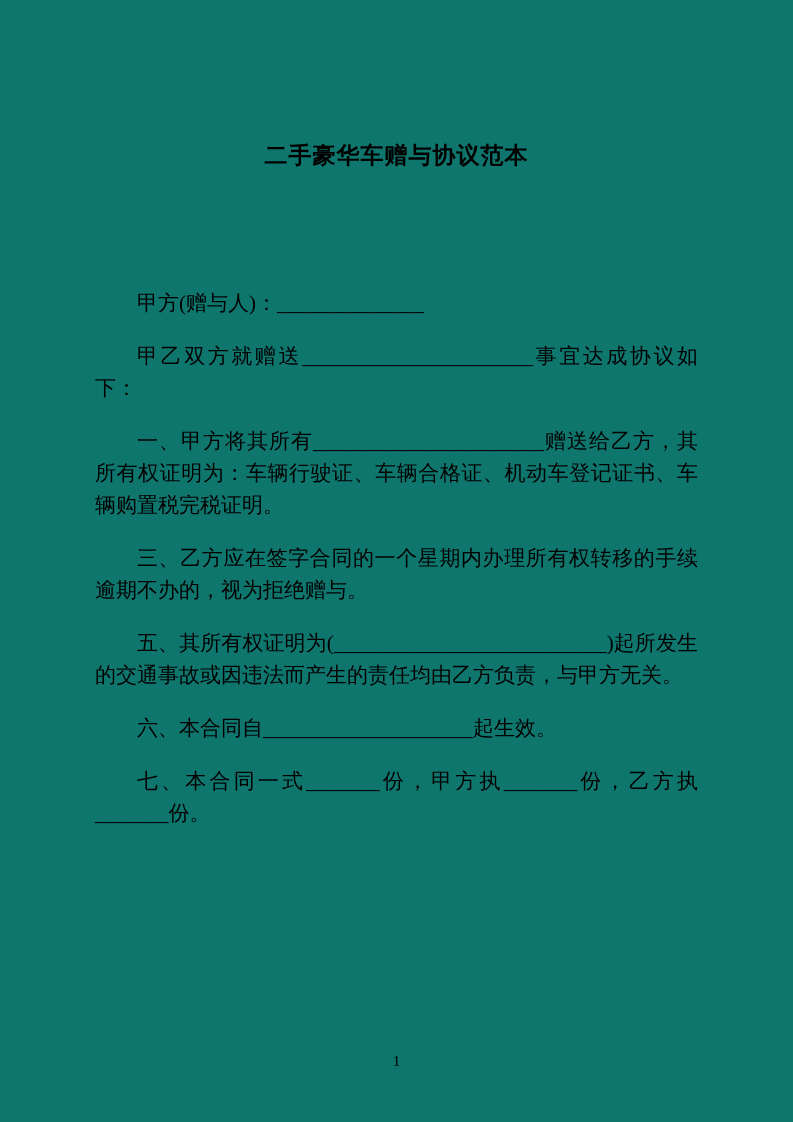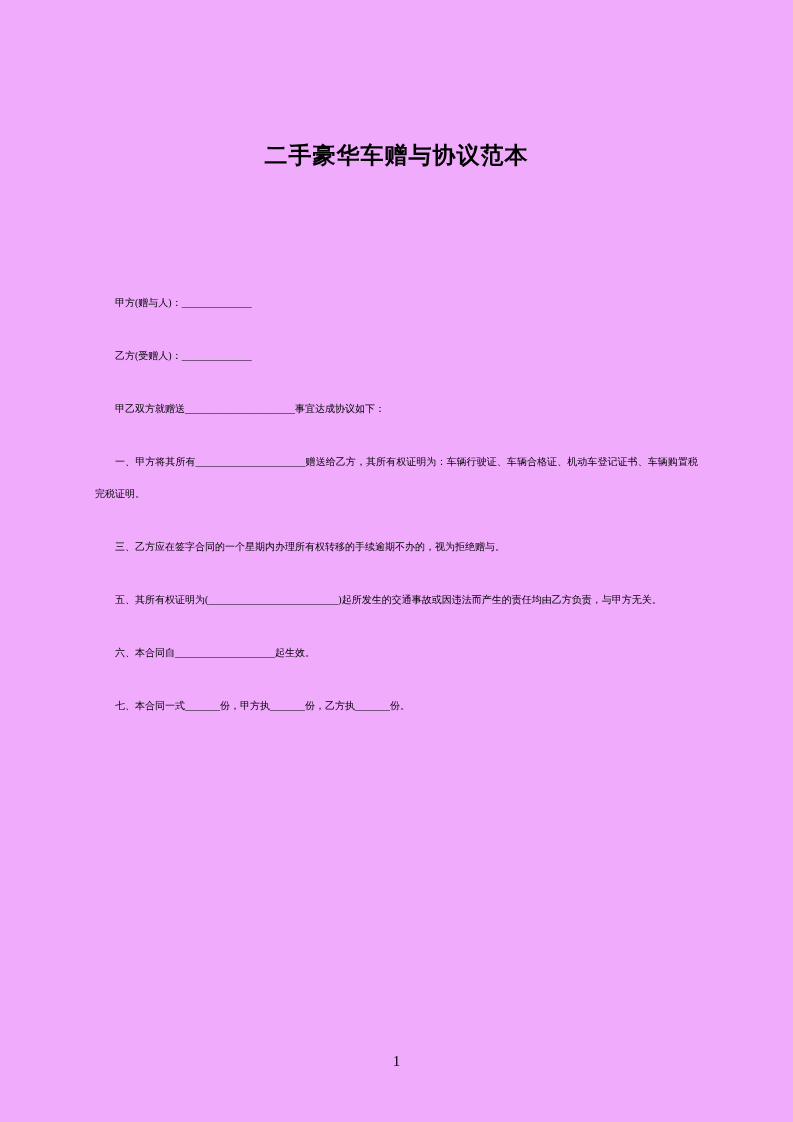--- a/index.html
+++ b/index.html
@@ -5,36 +5,36 @@
   html, body {
     margin: 0;
     padding: 0;
     background: #ffffff;
   }
   .page {
     position: relative;
     width: 793px;
     height: 1122px;
     margin: 0 auto;
-    background: #f0abfc;
+    background: #0f766e;
     color: #000000;
     font-family: "Liberation Serif", "DejaVu Serif", serif;
     overflow: hidden;
   }
   .doc-title {
     margin: 0;
     padding-top: 140px;
     text-align: center;
     font-size: 23px;
     font-weight: bold;
     letter-spacing: 1px;
   }
   .doc-body {
     margin: 116px 95px 1px 95px;
-    font-size: 10px;
+    font-size: 21px;
     line-height: 32px;
     text-align: justify;
   }
   .doc-body p {
     margin: 0 0 21px 0;
     text-indent: 2em;
     white-space: pre-wrap;
   }
   .page-number {
     position: absolute;
@@ -47,21 +47,20 @@
 </style>
 </head>
 <body>
 
 <div class="page">
 
   <h1 class="doc-title">二手豪华车赠与协议范本</h1>
 
   <div class="doc-body">
     <p>甲方(赠与人)：______________</p>
-    <p>乙方(受赠人)：______________</p>
     <p>甲乙双方就赠送______________________事宜达成协议如下：</p>
     <p>一、甲方将其所有______________________赠送给乙方，其所有权证明为：车辆行驶证、车辆合格证、机动车登记证书、车辆购置税完税证明。</p>
     <p>三、乙方应在签字合同的一个星期内办理所有权转移的手续逾期不办的，视为拒绝赠与。</p>
     <p>五、其所有权证明为(__________________________)起所发生的交通事故或因违法而产生的责任均由乙方负责，与甲方无关。</p>
     <p>六、本合同自____________________起生效。</p>
     <p>七、本合同一式_______份，甲方执_______份，乙方执_______份。</p>
   </div>
 
   <div class="page-number">1</div>
 

